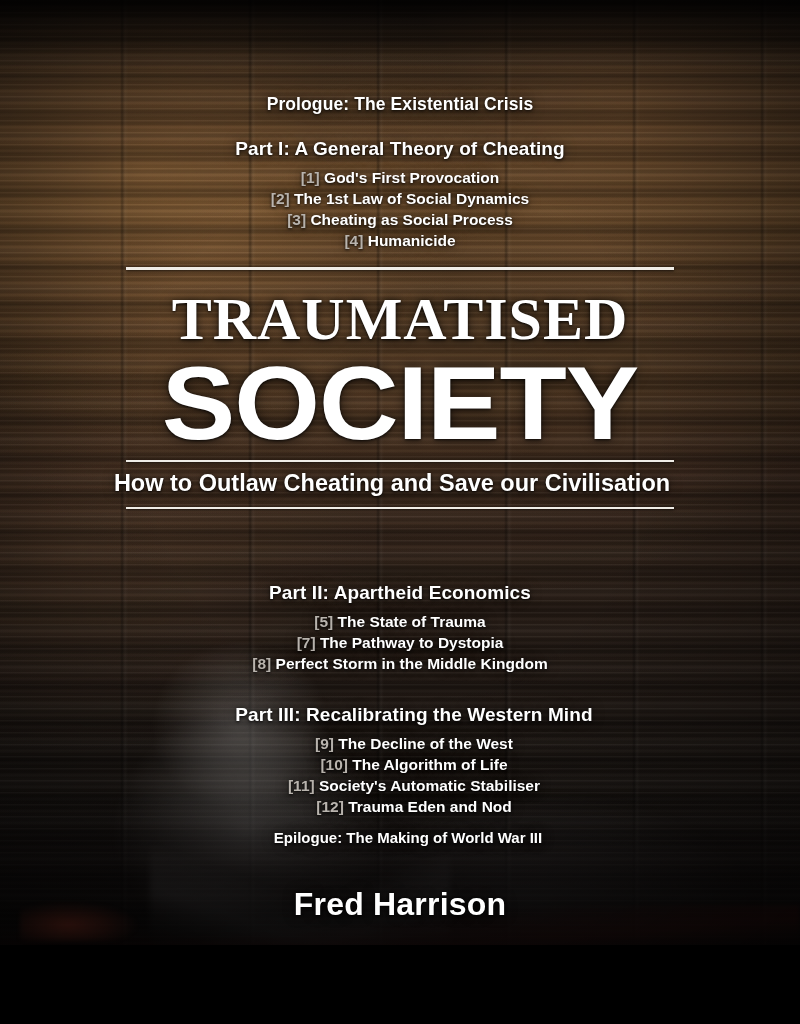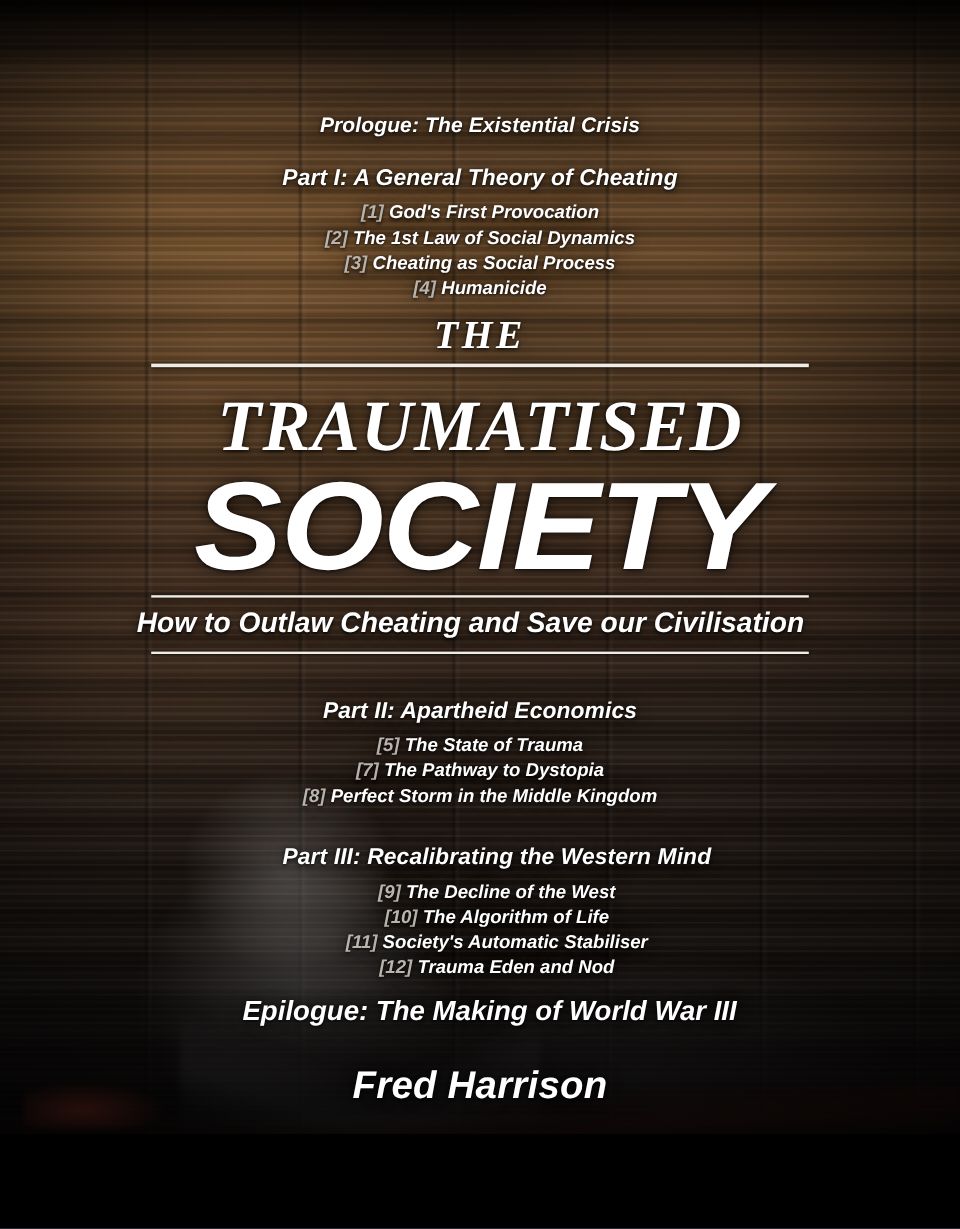--- a/index.html
+++ b/index.html
@@ -10,21 +10,20 @@
   body {
     font-family: "Liberation Sans", sans-serif;
   }
 
   .cover {
     position: relative;
     width: 800px;
     height: 945px;
     overflow: hidden;
     background: #4c1d95;
-    font-style: italic;
   }
 
   
   .bg-base {
     position: absolute;
     inset: 0;
     background:
       linear-gradient(180deg,
         #1c1410 0%,
         #3a2a1c 6%,
@@ -187,21 +186,21 @@
   }
 
   .part1 { top: 138px; }
   .part2 { top: 582px; }
   .part3 { top: 704px; padding-left: 28px; }
 
   .epilogue {
     position: absolute;
     top: 829px;
     left: 16px; right: 0;
-    font-size: 23px;
+    font-size: 15px;
     font-weight: bold;
   }
 
   .author {
     position: absolute;
     top: 886px;
     left: 0; right: 0;
     font-size: 32px;
     font-weight: bold;
     letter-spacing: 0.2px;
@@ -292,21 +291,20 @@
         <span class="num">[3]</span>
         <span>Cheating as Social Process</span>
       </div>
       <div class="chapter">
         <span class="num">[4]</span>
         <span>Humanicide</span>
       </div>
     </div>
 
     <div class="title-block">
-      <div class="the">THE</div>
       <div class="rule"></div>
       <div class="traumatised">TRAUMATISED</div>
       <div class="society">SOCIETY</div>
       <div class="rule thin"></div>
       <div class="subtitle">How to Outlaw Cheating and Save our Civilisation</div>
       <div class="rule thin"></div>
     </div>
 
     <div class="part-block part2">
       <div class="part-title">Part II: Apartheid Economics</div>

